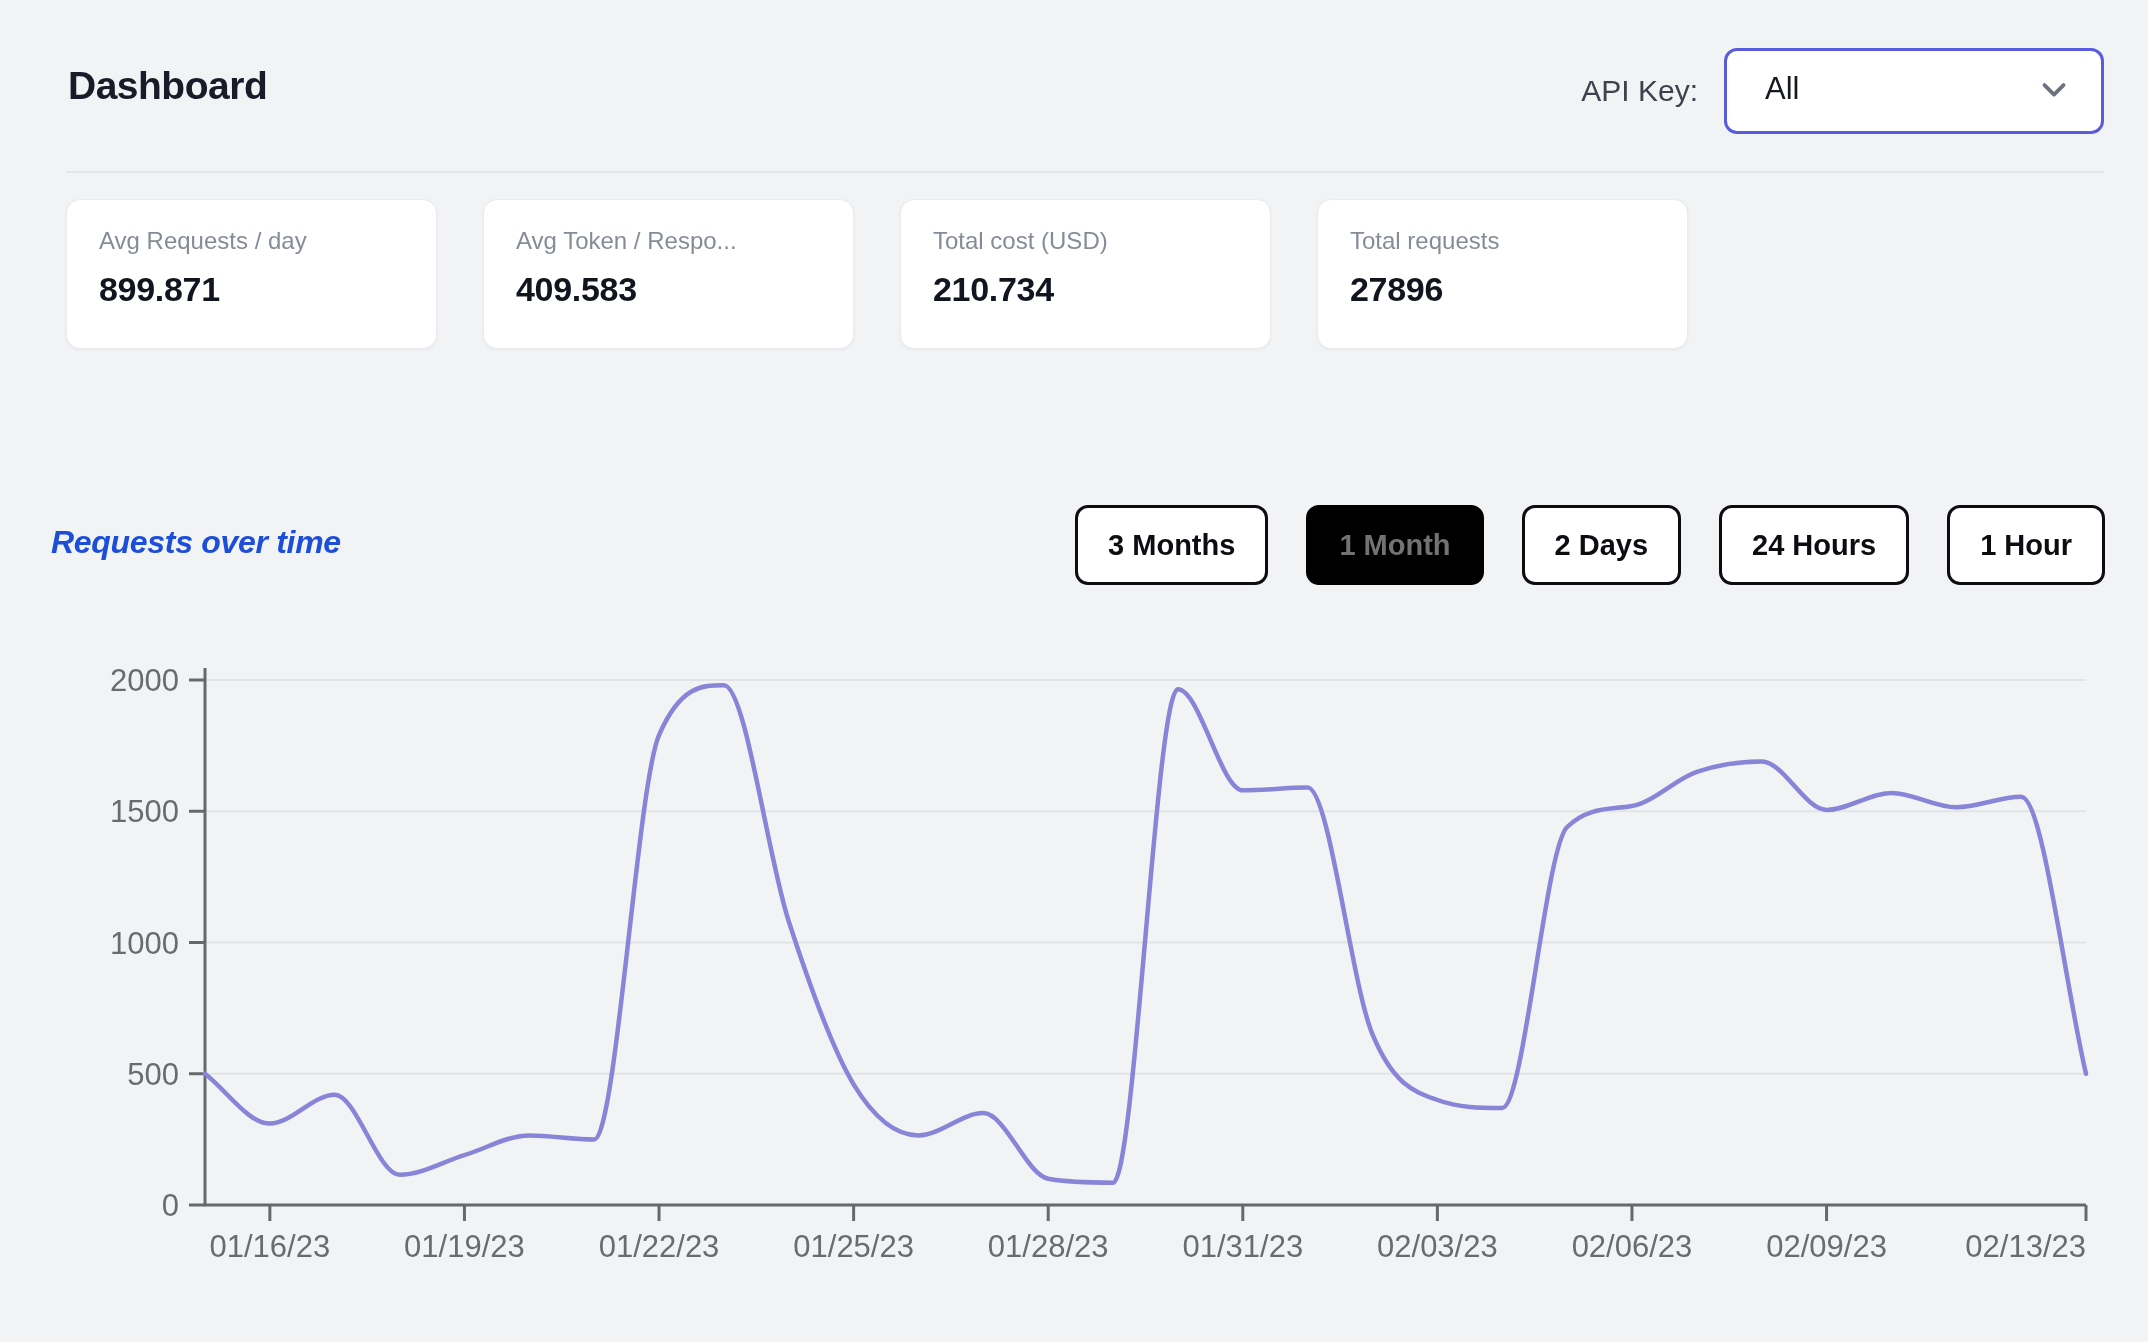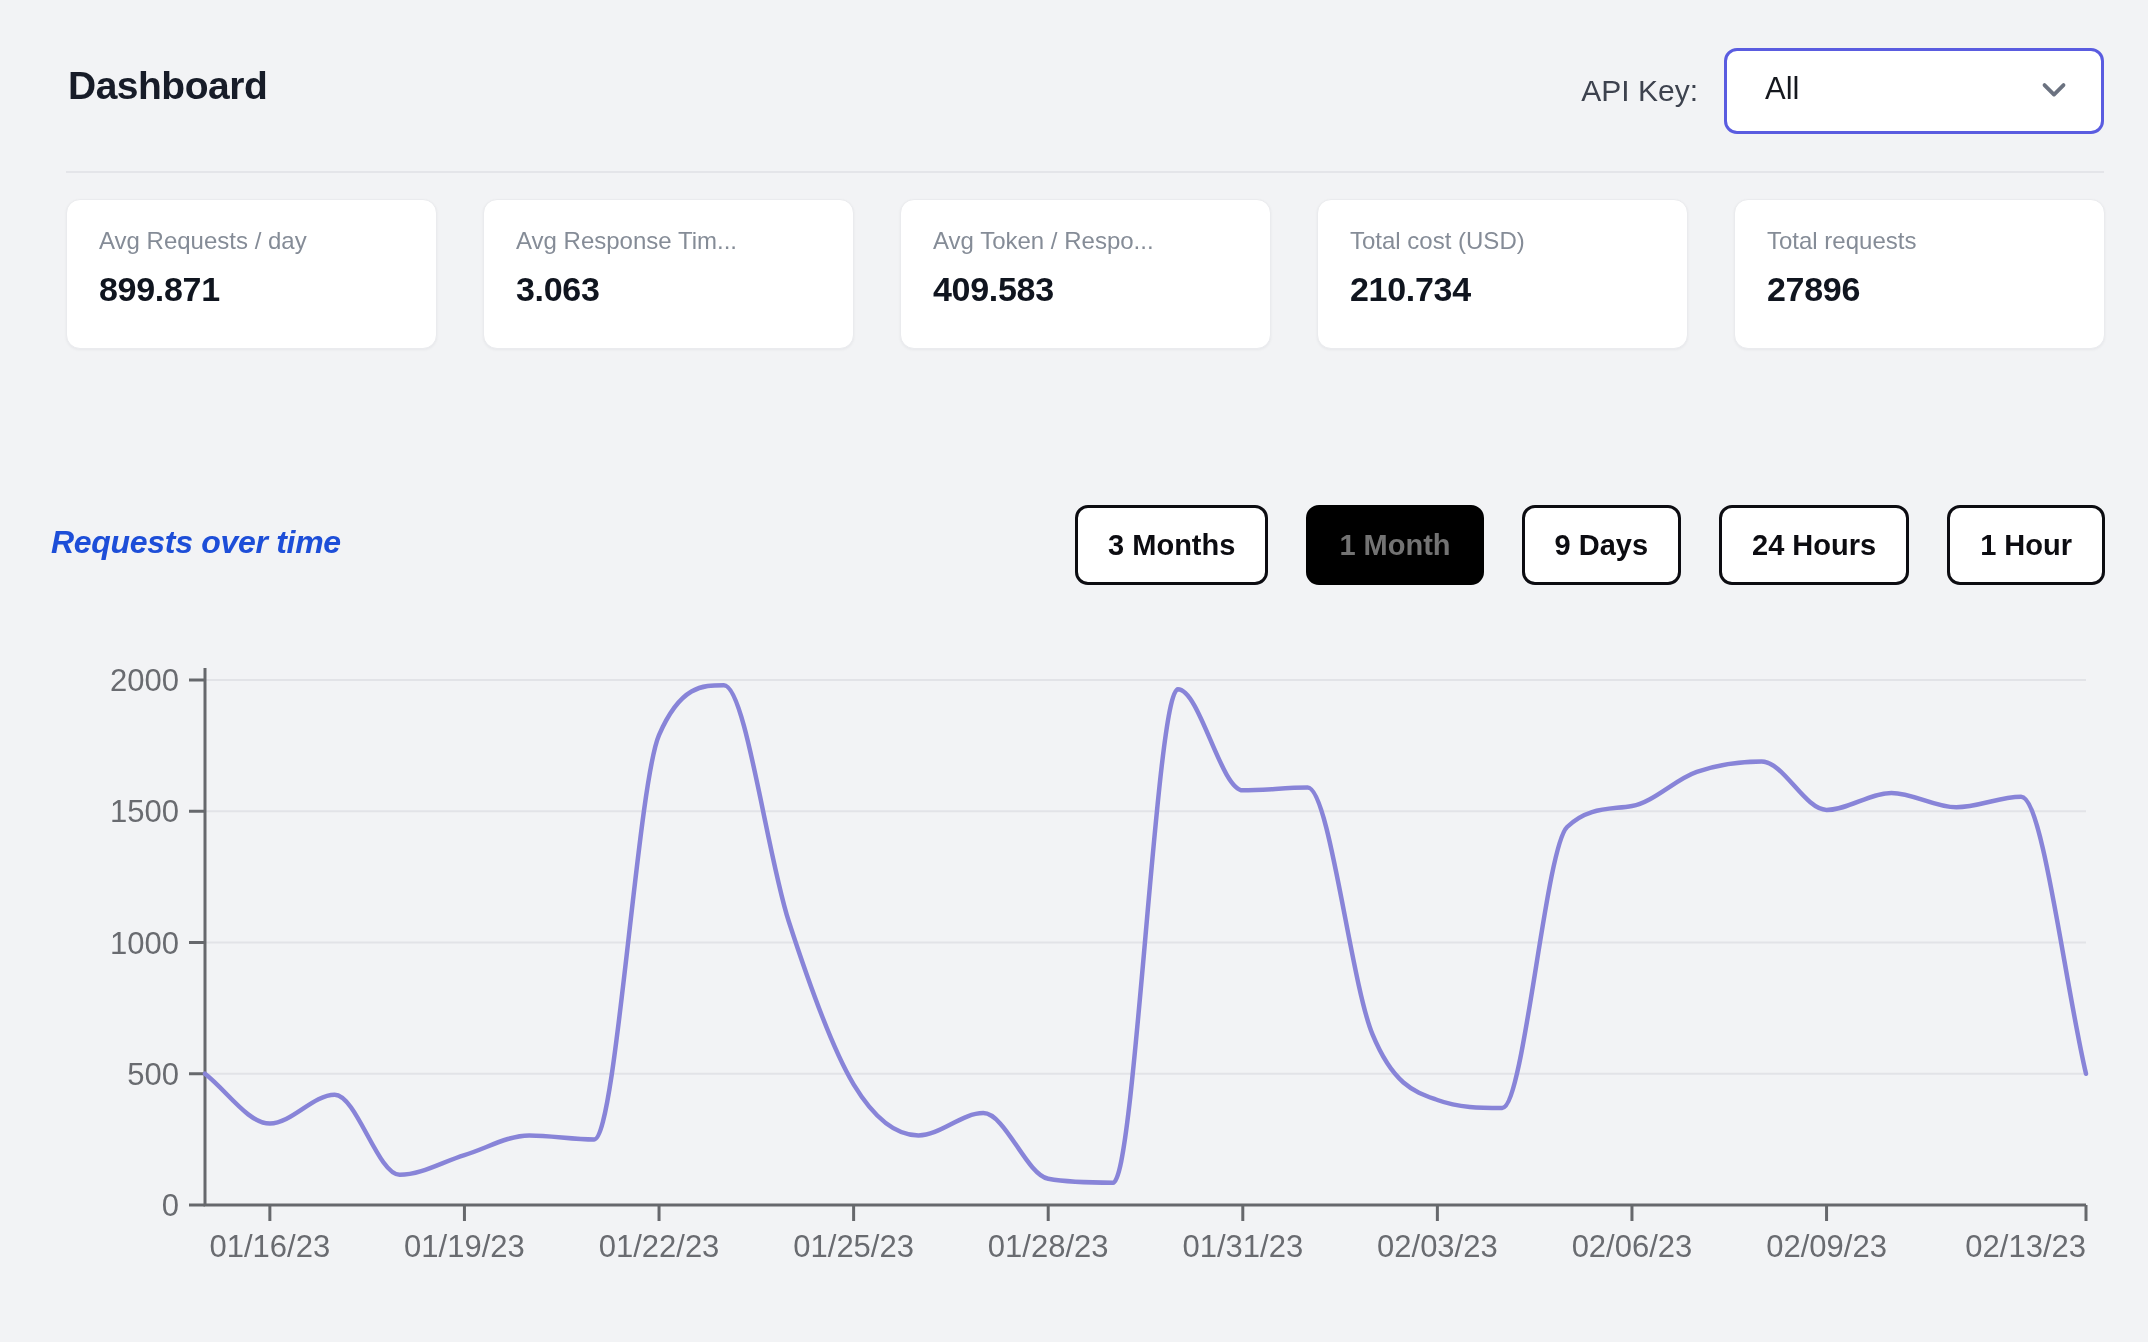--- a/index.html
+++ b/index.html
@@ -97,43 +97,39 @@
   </div>
 
   <div class="divider"></div>
 
   <div class="cards">
     <div class="card">
       <div class="label">Avg Requests / day</div>
       <div class="value">899.871</div>
     </div>
     <div class="card">
-      <div class="label">Avg Response Tim...</div>
-      <div class="value">3.063</div>
-    </div>
-    <div class="card">
       <div class="label">Avg Token / Respo...</div>
       <div class="value">409.583</div>
     </div>
     <div class="card">
       <div class="label">Total cost (USD)</div>
       <div class="value">210.734</div>
     </div>
     <div class="card">
       <div class="label">Total requests</div>
       <div class="value">27896</div>
     </div>
   </div>
 
   <div class="section-title">Requests over time</div>
 
   <div class="range-buttons">
     <button class="range-btn">3 Months</button>
     <button class="range-btn active">1 Month</button>
-    <button class="range-btn">9 Days</button>
+    <button class="range-btn">2 Days</button>
     <button class="range-btn">24 Hours</button>
     <button class="range-btn">1 Hour</button>
   </div>
 
   <div class="chart-wrap">
     <svg id="chart-svg" width="2148" height="722" viewBox="0 620 2148 722">
         <line class="grid-line" x1="205" x2="2086" y1="1073.75" y2="1073.75"></line>
         <line class="grid-line" x1="205" x2="2086" y1="942.5" y2="942.5"></line>
         <line class="grid-line" x1="205" x2="2086" y1="811.25" y2="811.25"></line>
         <line class="grid-line" x1="205" x2="2086" y1="680" y2="680"></line>

